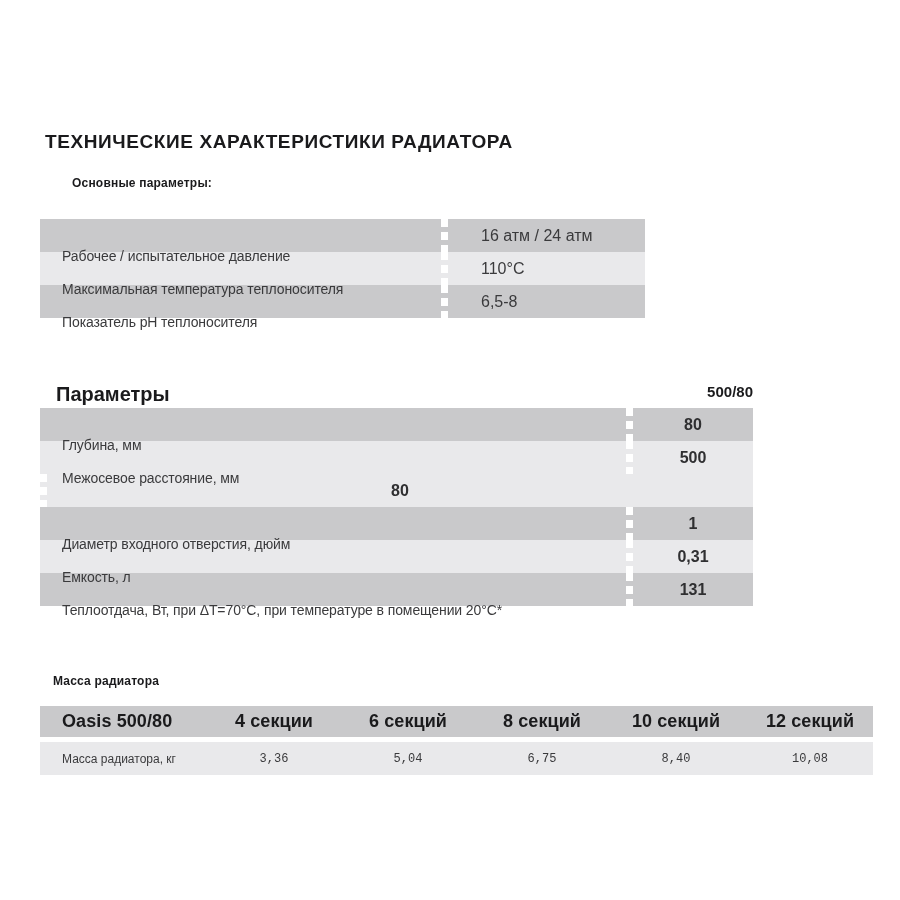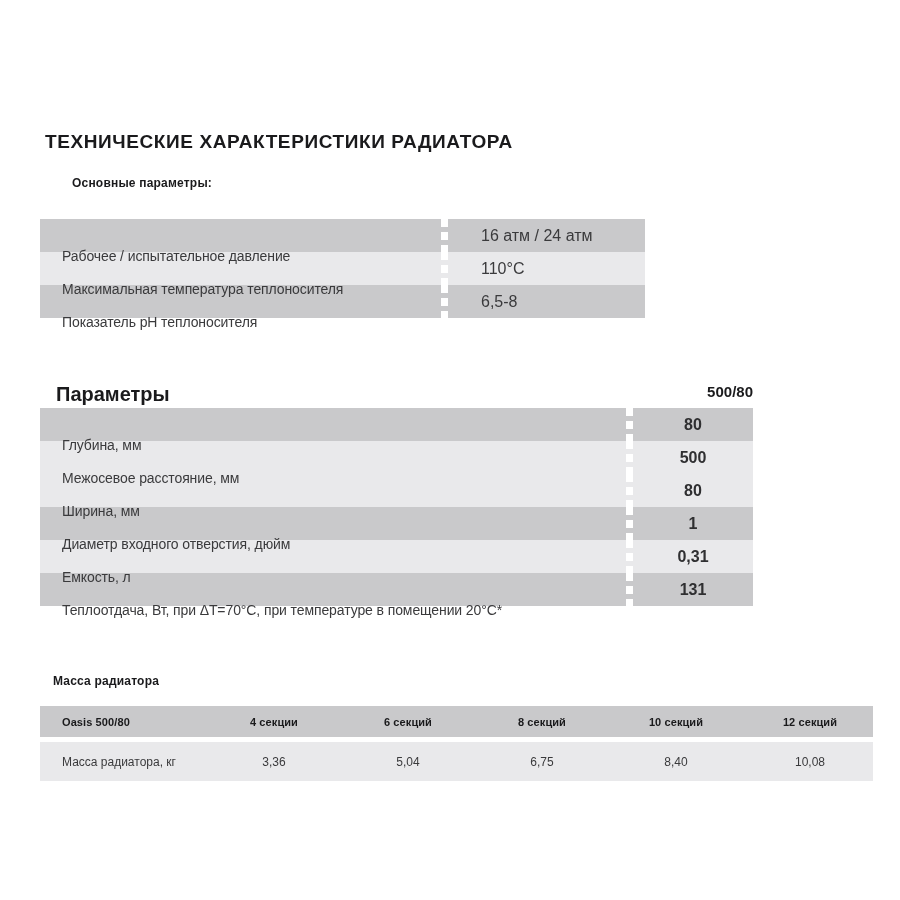--- a/index.html
+++ b/index.html
@@ -72,41 +72,41 @@
   .table-tech .cell-label{flex:0 0 586px;}
   .table-tech .cell-value{
     flex:1;text-align:center;
     font-size:16px;font-weight:700;color:#2f2f31;white-space:nowrap;
   }
 
   
   .table-mass{position:absolute;left:40px;top:706px;width:833px;}
   .mass-row{display:flex;align-items:center;}
   .mass-header{height:31px;background:var(--row-dark,#c9c9cb);margin-bottom:5px;}
-  .mass-data{height:39px;background:var(--row-light,#e9e9eb);}
+  .mass-data{height:33px;background:var(--row-light,#e9e9eb);}
   .mass-cell-first{
     flex:0 0 163px;padding-left:22px;
     white-space:nowrap;overflow:hidden;
   }
   .mass-cell{
     flex:0 0 134px;display:flex;align-items:flex-start;
   }
   .mass-cell .vdiv3{
     flex:0 0 8px;
     background-image:repeating-linear-gradient(to bottom,#fff 0,#fff 11px,rgba(255,255,255,0) 11px,rgba(255,255,255,0) 15px);
   }
   .mass-cell .mass-cell-text{
     flex:1;display:flex;align-items:center;justify-content:center;
   }
   .mass-header .mass-cell-first,
   .mass-header .mass-cell-text{
-    font-size:11px;font-weight:700;color:var(--heading,#1a1a1c);letter-spacing:.1px;
+    font-size:18px;font-weight:700;color:var(--heading,#1a1a1c);letter-spacing:.1px;
   }
   .mass-data .mass-cell-first{font-size:12px;color:var(--text,#3a3a3c);}
-  .mass-data .mass-cell-text{font-size:12px;color:var(--text,#3a3a3c);}
+  .mass-data .mass-cell-text{font-size:12px;color:var(--text,#3a3a3c);font-family:Liberation Mono, monospace;}
 </style>
 </head>
 <body>
 
 <div class="page">
 
   <div class="page-title">ТЕХНИЧЕСКИЕ ХАРАКТЕРИСТИКИ РАДИАТОРА</div>
 
   <div class="section-heading heading-basic">Основные параметры:</div>
 
@@ -139,21 +139,20 @@
       <div class="cell-label">Глубина, мм</div>
       <div class="vdiv"></div>
       <div class="cell-value">80</div>
     </div>
     <div class="spec-row light">
       <div class="cell-label">Межосевое расстояние, мм</div>
       <div class="vdiv"></div>
       <div class="cell-value">500</div>
     </div>
     <div class="spec-row light">
-      <div class="cell-label">Ширина, мм</div>
       <div class="vdiv"></div>
       <div class="cell-value">80</div>
     </div>
     <div class="spec-row dark">
       <div class="cell-label">Диаметр входного отверстия, дюйм</div>
       <div class="vdiv"></div>
       <div class="cell-value">1</div>
     </div>
     <div class="spec-row light">
       <div class="cell-label">Емкость, л</div>

